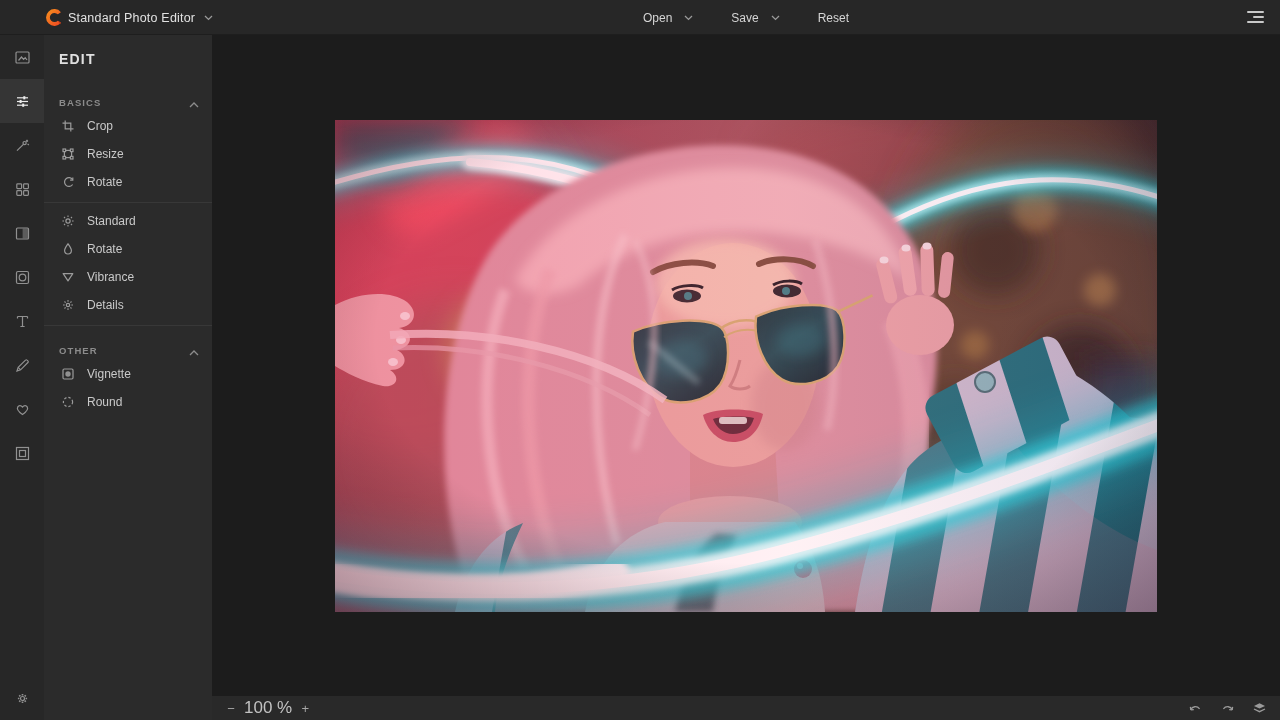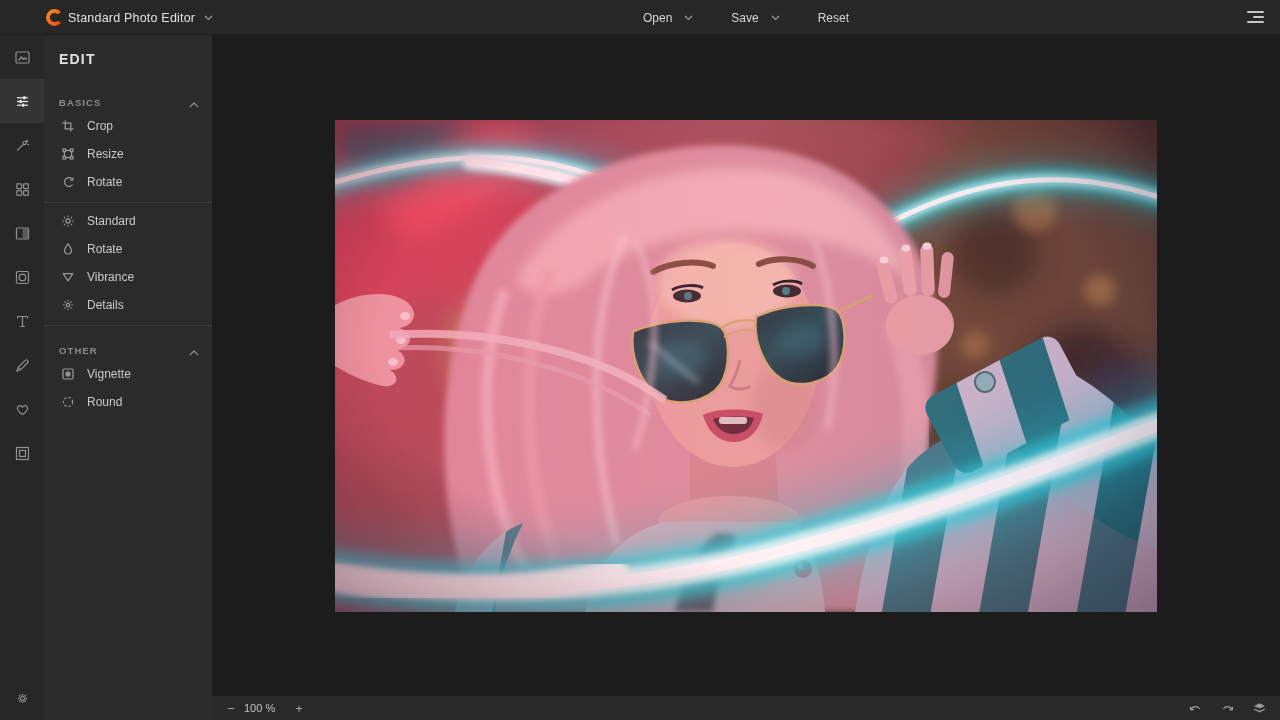--- a/index.html
+++ b/index.html
@@ -54,21 +54,21 @@
   .photo { position:absolute; left:335px; top:120px; width:822px; height:492px;
            overflow:hidden; z-index:5; }
   .photo svg { display:block; width:822px; height:492px; }
 
   
   .bottombar { position:absolute; left:212px; right:0; bottom:0; height:24px;
                background:#292929; display:flex; align-items:center; z-index:25; }
   .zoomgrp { display:flex; align-items:center; gap:0; padding-left:6px; }
   .zoom-btn { width:26px; height:24px; display:flex; align-items:center; justify-content:center;
               color:#a6a6a6; font-size:13px; cursor:pointer; }
-  .zoom-val { min-width:42px; text-align:left; font-size:11px; color:#c2c2c2; }
+  .zoom-val { min-width:42px; text-align:right; font-size:17px; color:#c2c2c2; }
   .bb-right { margin-left:auto; display:flex; align-items:center; gap:10px; padding-right:10px; }
   .bb-icon { width:22px; height:22px; display:flex; align-items:center; justify-content:center; cursor:pointer; }
   .bb-icon svg { stroke:#9a9a9a; fill:none; stroke-width:1.3; }
 </style>
 </head>
 <body>
 
 <div class="app">
 
   <div class="topbar">

